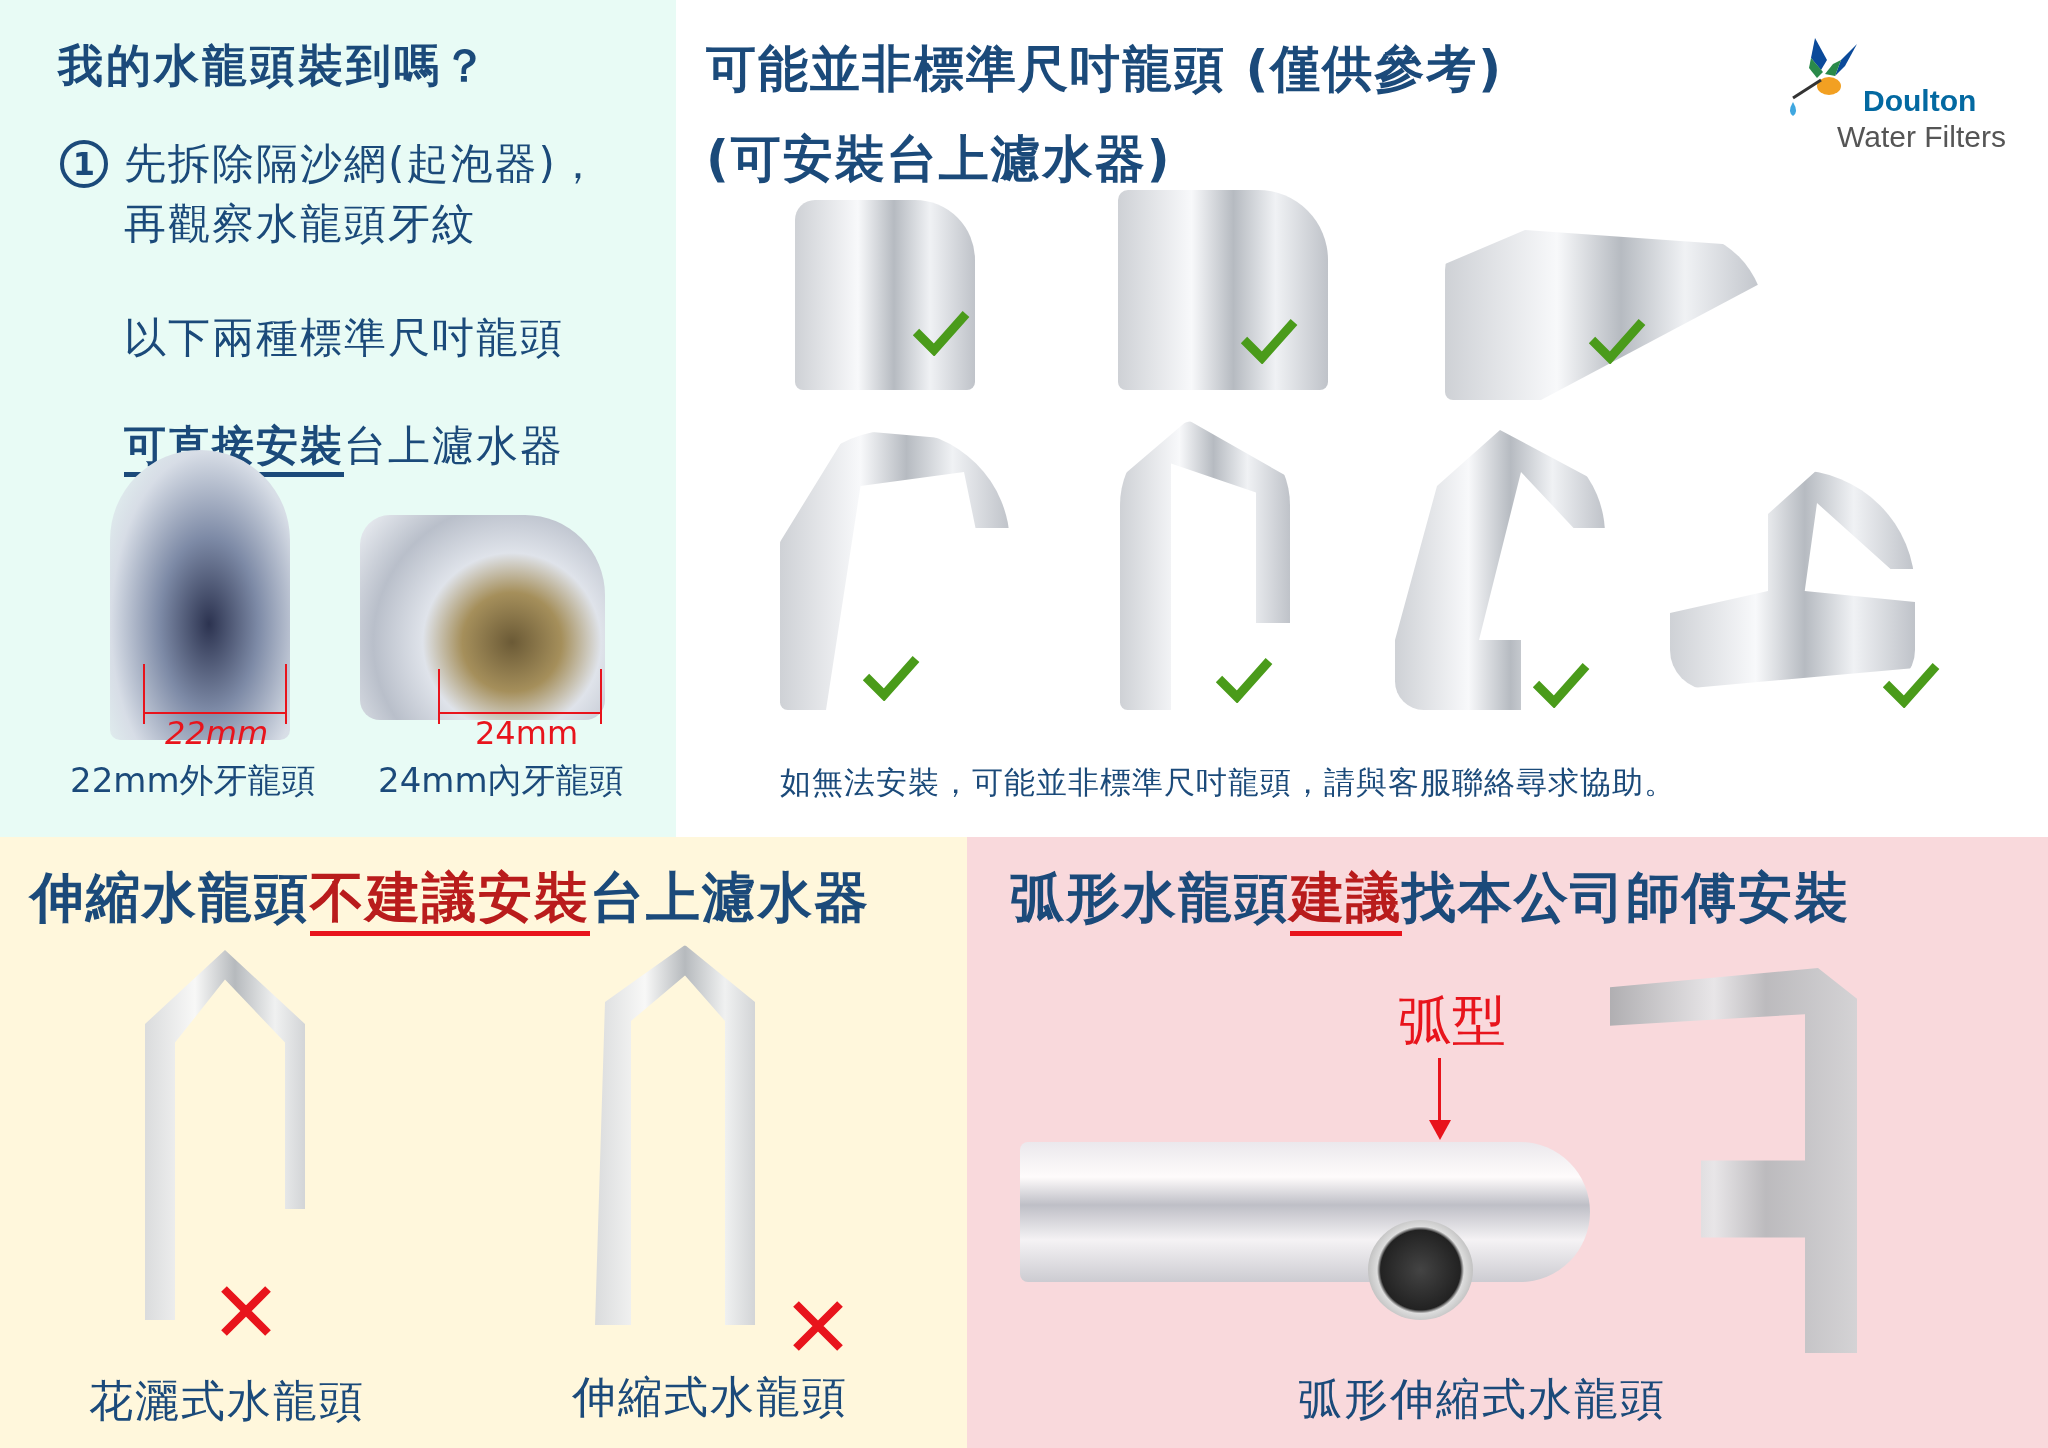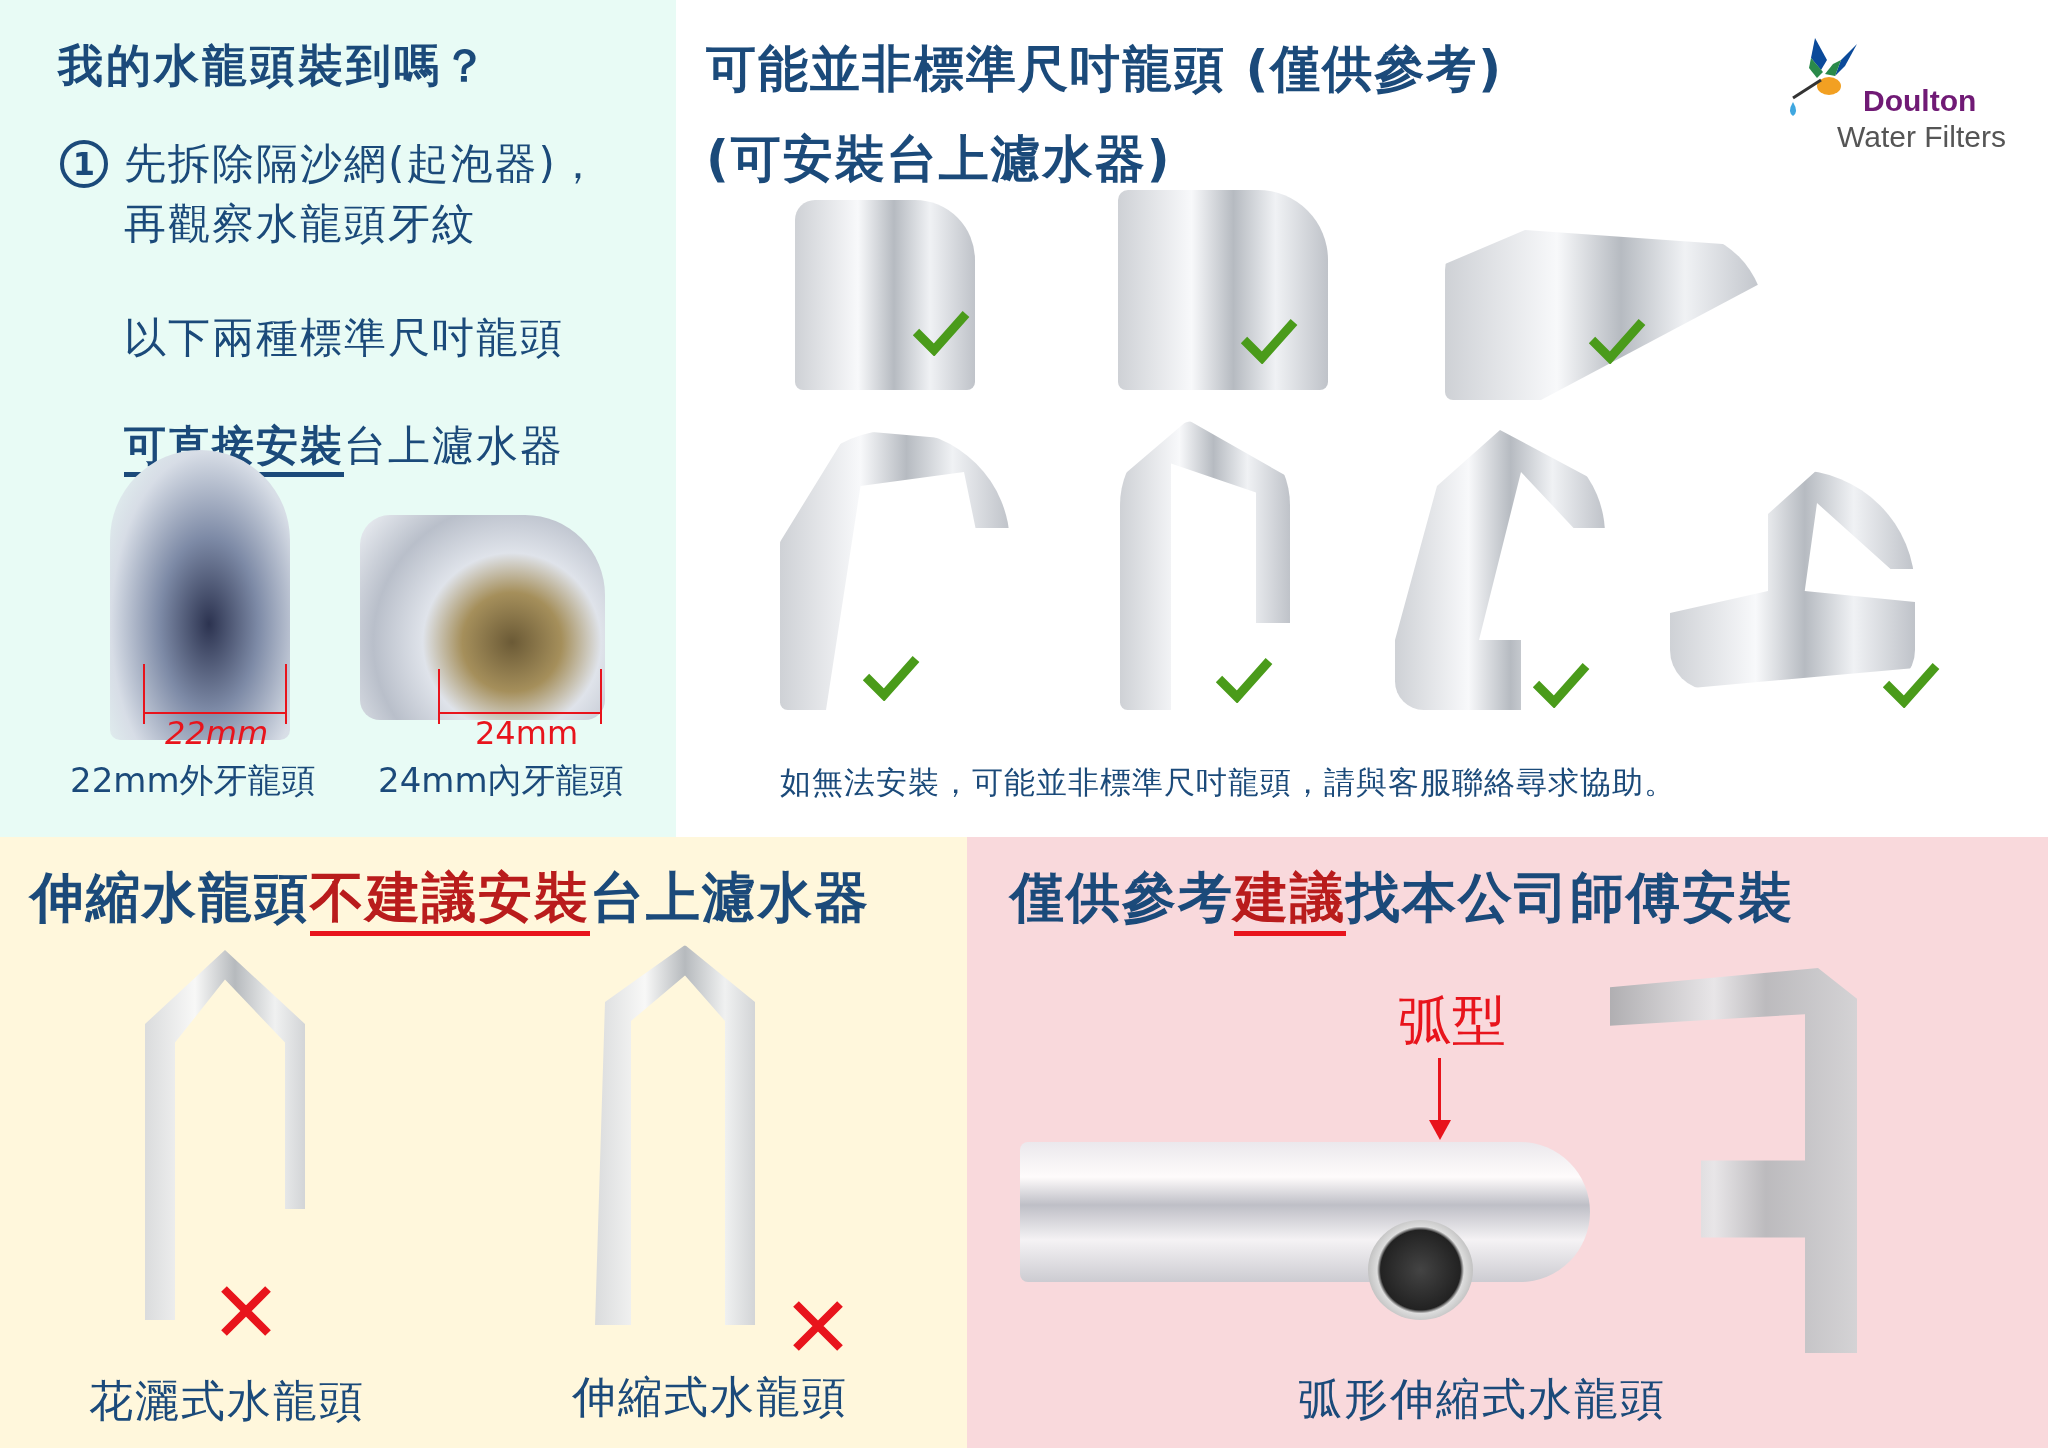--- a/index.html
+++ b/index.html
@@ -42,21 +42,21 @@
   .cap-sm { font-size: 34px; }
   #cap-22 { left: 70px; top: 758px; }
   #cap-24 { left: 378px; top: 758px; }
 
   
   #tr-title1 { left: 706px; top: 36px; font-size: 50px; letter-spacing: 2px; }
   #tr-title2 { left: 706px; top: 126px; font-size: 50px; letter-spacing: 2px; text-align: right; }
 
   #logo { left: 1785px; top: 30px; width: 240px; height: 130px; }
   #logo-bird { position:absolute; left: 0; top: 0; width: 90px; height: 90px; }
-  #logo-name { position:absolute; left: 78px; top: 54px; font-size: 30px; font-weight: bold; color: #701a75; font-family: "Liberation Sans", sans-serif; }
+  #logo-name { position:absolute; left: 78px; top: 54px; font-size: 30px; font-weight: bold; color: #0369a1; font-family: "Liberation Sans", sans-serif; }
   #logo-sub { position:absolute; left: 52px; top: 90px; font-size: 30px; color: #555555; font-family: "Liberation Sans", sans-serif; }
 
   .faucet { position: absolute; }
   .faucet .img { position:absolute; inset:0; border-radius: 8px;
     background: linear-gradient(90deg, #c9ccd1 0%, #f7f8fa 35%, #aeb3ba 55%, #eef0f3 75%, #b8bcc3 100%); opacity: 0.9; }
   .check { position: absolute; width: 58px; height: 46px; }
 
   #note { left: 780px; top: 762px; font-size: 31px; color: #1B4A7A; letter-spacing: 1px; }
 
   
@@ -179,21 +179,21 @@
 <svg class="cross" style="left:218px; top:1283px;" viewBox="0 0 56 56">
     <path d="M6 6 L50 50 M50 6 L6 50" stroke="#E8141C" stroke-width="8"></path>
   </svg>
 <svg class="cross" style="left:790px; top:1298px;" viewBox="0 0 56 56">
     <path d="M6 6 L50 50 M50 6 L6 50" stroke="#E8141C" stroke-width="8"></path>
   </svg>
 
 <div class="abs cap-lg" id="cap-spring">花灑式水龍頭</div>
 <div class="abs cap-lg" id="cap-pullout">伸縮式水龍頭</div>
 
-<div class="abs h-bold" id="br-title"><span>僅供參考</span><span class="red ul-red">建議</span><span>找本公司師傅安裝</span></div>
+<div class="abs h-bold" id="br-title"><span>弧形水龍頭</span><span class="red ul-red">建議</span><span>找本公司師傅安裝</span></div>
 
 <div class="abs" id="arc-label">弧型</div>
 <div class="abs" id="arc-arrow"></div>
 <div class="abs" id="arc-arrowhead"></div>
 
 <div class="faucet" style="left:1020px; top:1142px; width:570px; height:140px;">
   <div class="img" style="border-radius: 8px 70px 70px 8px; background: linear-gradient(180deg, #e9eaee 0%, #ffffff 25%, #b8bcc4 45%, #f4f5f7 70%, #c7cad0 100%);"></div>
 </div>
 <div class="faucet" style="left:1368px; top:1180px; width:110px; height:140px;">
   <div style="position:absolute; left:0; top:40px; width:105px; height:100px; border-radius:50%; background: radial-gradient(circle, #444 0%, #222 55%, #ddd 60%, #888 100%);"></div>

